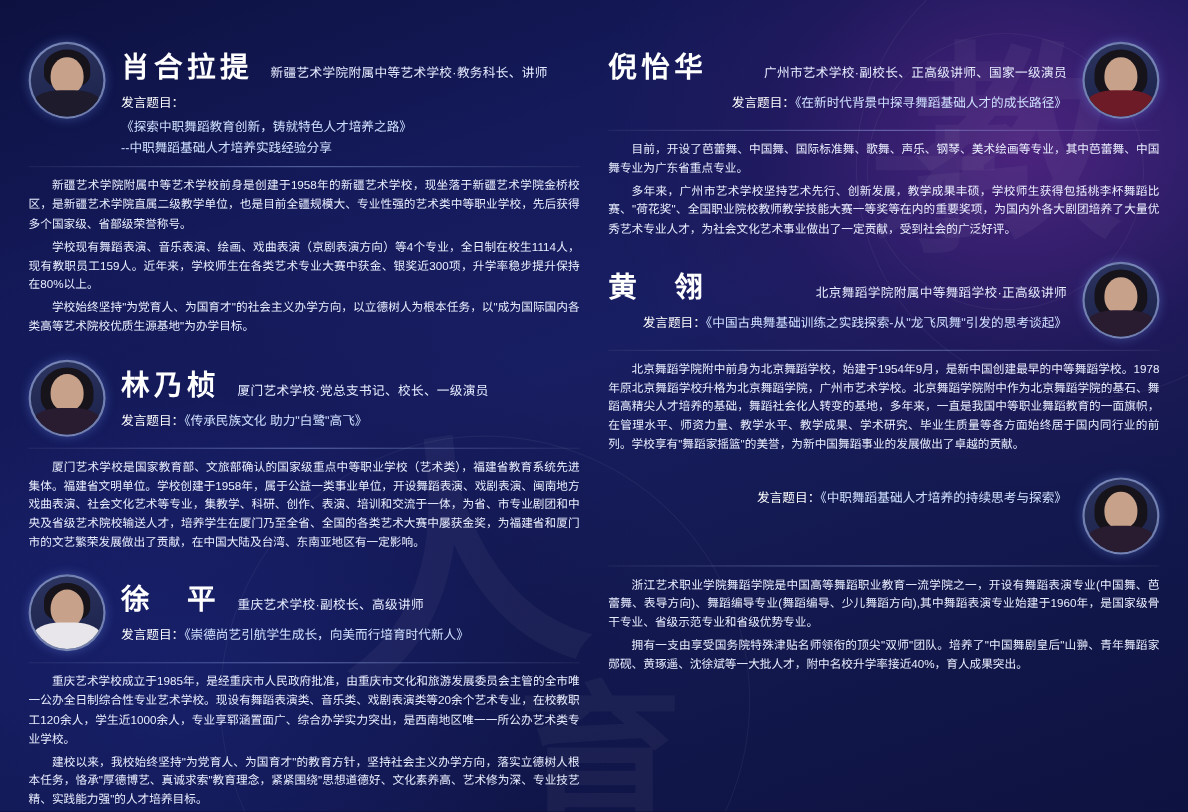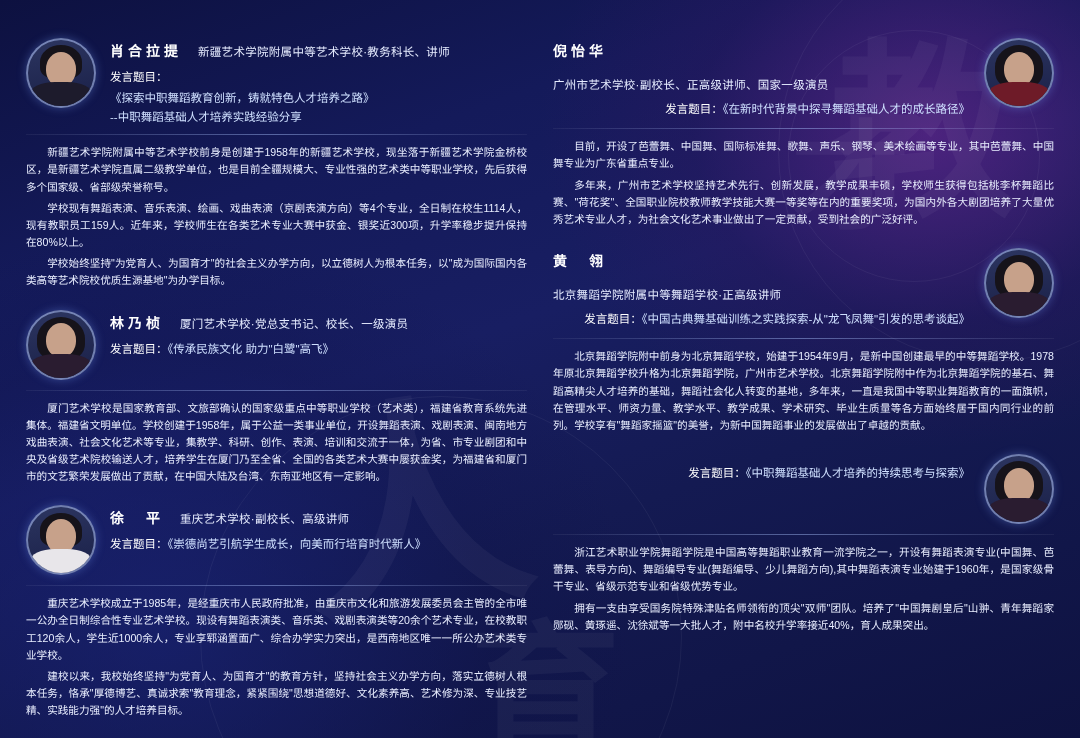--- a/index.html
+++ b/index.html
@@ -119,23 +119,23 @@
     flex: 1 1 auto;
     min-width: 0;
     padding-top: 2px;
   }
   .entry.right .head-text { text-align: right; }
   .name-row {
     display: flex;
     align-items: baseline;
     gap: 16px;
   }
-  .entry.right .name-row { justify-content: space-between; flex-direction: column; }
+  .entry.right .name-row { justify-content: space-between; }
   .sp-name {
-    font-size: 14px;
+    font-size: 26px;
     font-weight: bold;
     letter-spacing: 4px;
     color: #ffffff;
     white-space: nowrap;
   }
   .sp-title {
     font-size: 11.5px;
     color: #e6ecff;
     white-space: nowrap;
     letter-spacing: 0.3px;

